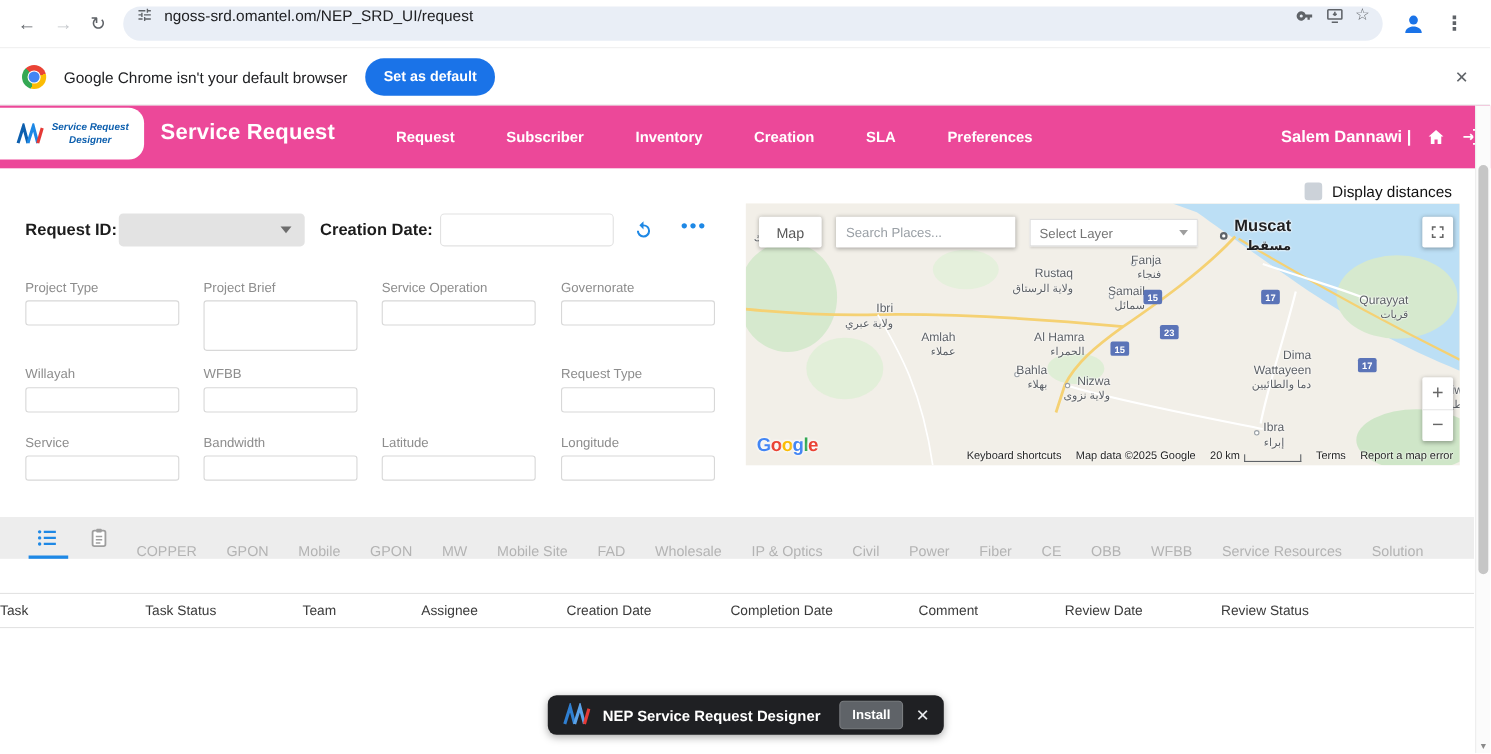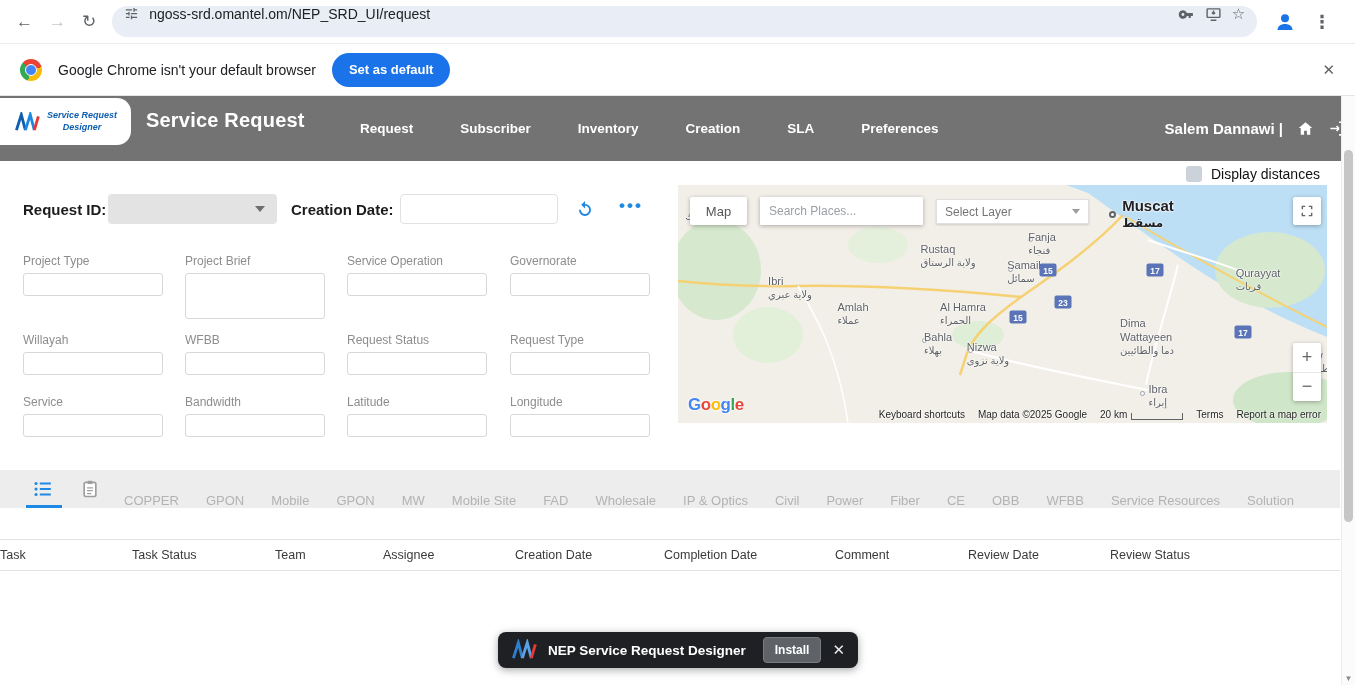--- a/index.html
+++ b/index.html
@@ -19,21 +19,21 @@
 
   
   .notif{position:absolute;top:44px;left:0;right:0;height:52px;background:#fff;border-bottom:1px solid #e4e4e4;display:flex;align-items:center;gap:16px;padding:0 20px}
   .chrome-logo{width:22px;height:22px;border-radius:50%;background:conic-gradient(from -45deg,#ea4335 0 120deg,#fbbc05 0 240deg,#34a853 0 360deg);position:relative;flex:0 0 auto}
   .chrome-logo::after{content:"";position:absolute;inset:5px;border-radius:50%;background:#4285f4;border:1.5px solid #fff}
   .notif-text{font-size:14px;color:#202124}
   .btn-default{background:#1a73e8;color:#fff;border:none;border-radius:17px;height:34px;padding:0 17px;font-size:13px;font-weight:bold;cursor:pointer;font-family:inherit}
   .notif-close{margin-left:auto;font-size:15px;color:#5f6368;cursor:pointer}
 
   
-  .apphdr{position:absolute;top:96px;left:0;right:0;height:65px;background:#737373;color:#fff}
+  .apphdr{position:absolute;top:96px;left:0;right:0;height:57px;background:#ec4899;color:#fff}
   .logo-tab{position:absolute;left:0;top:2px;width:131px;height:47px;background:#fff;border-radius:0 14px 14px 0;display:flex;align-items:center;justify-content:center;gap:7px;cursor:pointer}
   .logo-text{font-style:italic;font-weight:bold;font-size:9px;color:#0d5fae;line-height:1.25;text-align:center}
   .app-title{position:absolute;left:146px;top:13px;font-size:20px;font-weight:bold;letter-spacing:.2px}
   .hnav{position:absolute;left:360px;top:0;height:100%;display:flex;align-items:center;gap:47px}
   .hnav span{font-size:13.5px;font-weight:bold;cursor:pointer;white-space:nowrap}
   .huser{position:absolute;right:8px;top:0;height:100%;display:flex;align-items:center;gap:13px;font-size:15px;font-weight:bold}
   .huser svg{cursor:pointer}
 
   
   .lbl-strong{position:absolute;font-size:15px;font-weight:bold;color:#1c1c1c}
@@ -60,21 +60,21 @@
   .layer-select{position:absolute;left:258px;top:14px;width:153px;height:25px;background:#fff;border:1px solid #dfdfdf;box-shadow:0 1px 2px rgba(0,0,0,.15);display:flex;align-items:center;justify-content:space-between;padding:0 8px;font-size:12px;color:#757575;cursor:pointer}
   .fullscreen-btn{position:absolute;right:6px;top:12px;width:28px;height:28px;background:#fff;border-radius:2px;box-shadow:0 1px 4px rgba(0,0,0,.3);display:flex;align-items:center;justify-content:center;cursor:pointer}
   .zoom-ctl{position:absolute;right:6px;top:158px;width:28px;height:58px;background:#fff;border-radius:2px;box-shadow:0 1px 4px rgba(0,0,0,.3);display:flex;flex-direction:column}
   .zoom-ctl div{flex:1;display:flex;align-items:center;justify-content:center;font-size:18px;color:#666;cursor:pointer}
   .zoom-ctl .zplus{border-bottom:1px solid #e6e6e6}
   .glogo{position:absolute;left:10px;bottom:8px;font-size:17px;font-weight:bold;letter-spacing:-.5px;text-shadow:0 0 3px #fff,0 0 3px #fff;cursor:pointer}
   .attrib{position:absolute;right:6px;bottom:3px;display:flex;align-items:center;gap:13px;font-size:10px;color:#1f1f1f;text-shadow:0 0 2px #fff,0 0 2px #fff}
   .attrib span{white-space:nowrap}
   .scale-wrap{display:flex;align-items:flex-end;gap:4px}
   .scale-bar{width:52px;height:7px;border:1px solid #5f6368;border-top:none}
-  .place{position:absolute;text-align:left;transform:translateX(-50%);pointer-events:none;line-height:1.25}
+  .place{position:absolute;text-align:right;transform:translateX(-50%);pointer-events:none;line-height:1.25}
   .p-en{display:block;font-size:11px;color:#5d6166;text-shadow:0 0 2px #fff,0 0 2px #fff,0 0 2px #fff}
   .p-ar{display:block;font-size:10px;color:#5d6166;direction:rtl;text-shadow:0 0 2px #fff,0 0 2px #fff}
   .big .p-en{font-size:15px;font-weight:bold;color:#202124}
   .big .p-ar{font-size:12px;font-weight:bold;color:#202124}
   .narrow{width:72px}
   .pdot{position:absolute;width:5px;height:5px;border:1.5px solid #9aa0a6;background:#fff;border-radius:50%}
   .muscat-dot{position:absolute;left:431px;top:26px;width:7px;height:7px;border:2px solid #5f6368;background:#fff;border-radius:50%}
   .shield{position:absolute;transform:translate(-50%,-50%);min-width:17px;height:13px;background:#5b74b8;border-radius:2px;color:#fff;font-size:8.5px;font-weight:bold;display:flex;align-items:center;justify-content:center;padding:0 2px;text-shadow:none}
 
   
@@ -210,24 +210,20 @@
     <input style="">
   </div>
   <div class="fgroup" style="left:23px;top:333px">
     <span class="flabel">Willayah</span>
     <input style="">
   </div>
   <div class="fgroup" style="left:185px;top:333px">
     <span class="flabel">WFBB</span>
     <input style="">
   </div>
-  <div class="fgroup" style="left:347px;top:333px">
-    <span class="flabel">Request Status</span>
-    <input style="">
-  </div>
   <div class="fgroup" style="left:510px;top:333px">
     <span class="flabel">Request Type</span>
     <input style="">
   </div>
   <div class="fgroup" style="left:23px;top:395px">
     <span class="flabel">Service</span>
     <input style="">
   </div>
   <div class="fgroup" style="left:185px;top:395px">
     <span class="flabel">Bandwidth</span>

